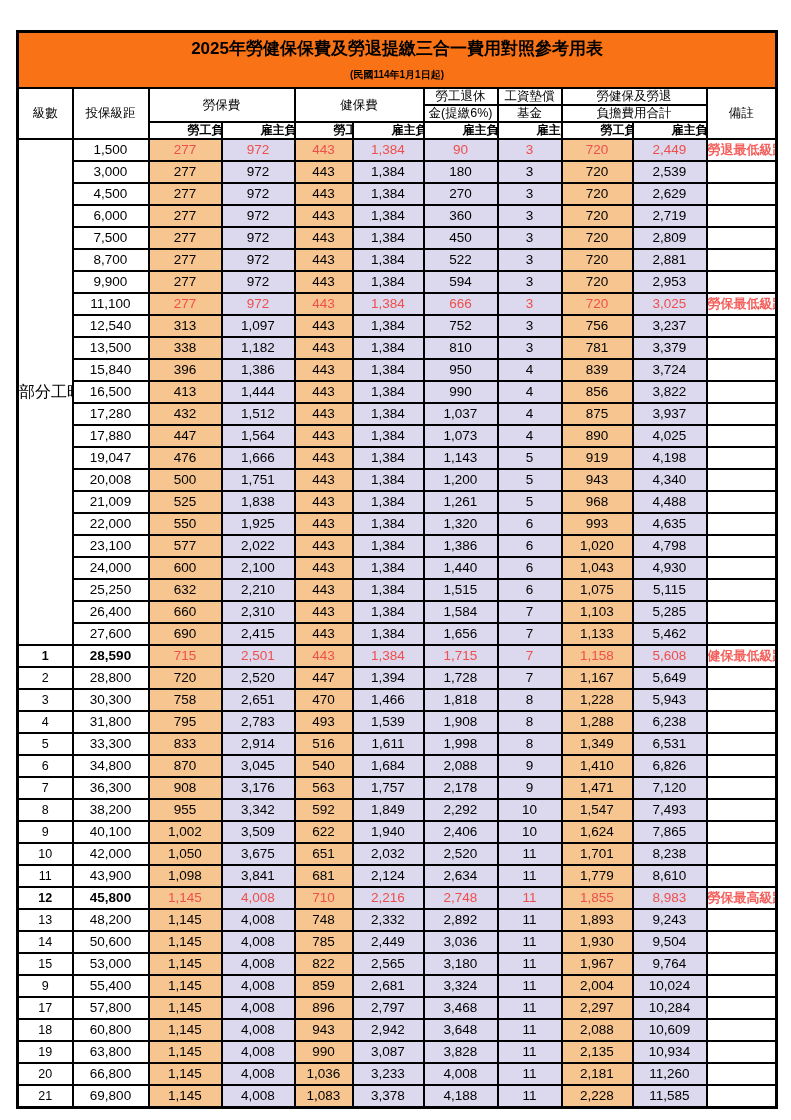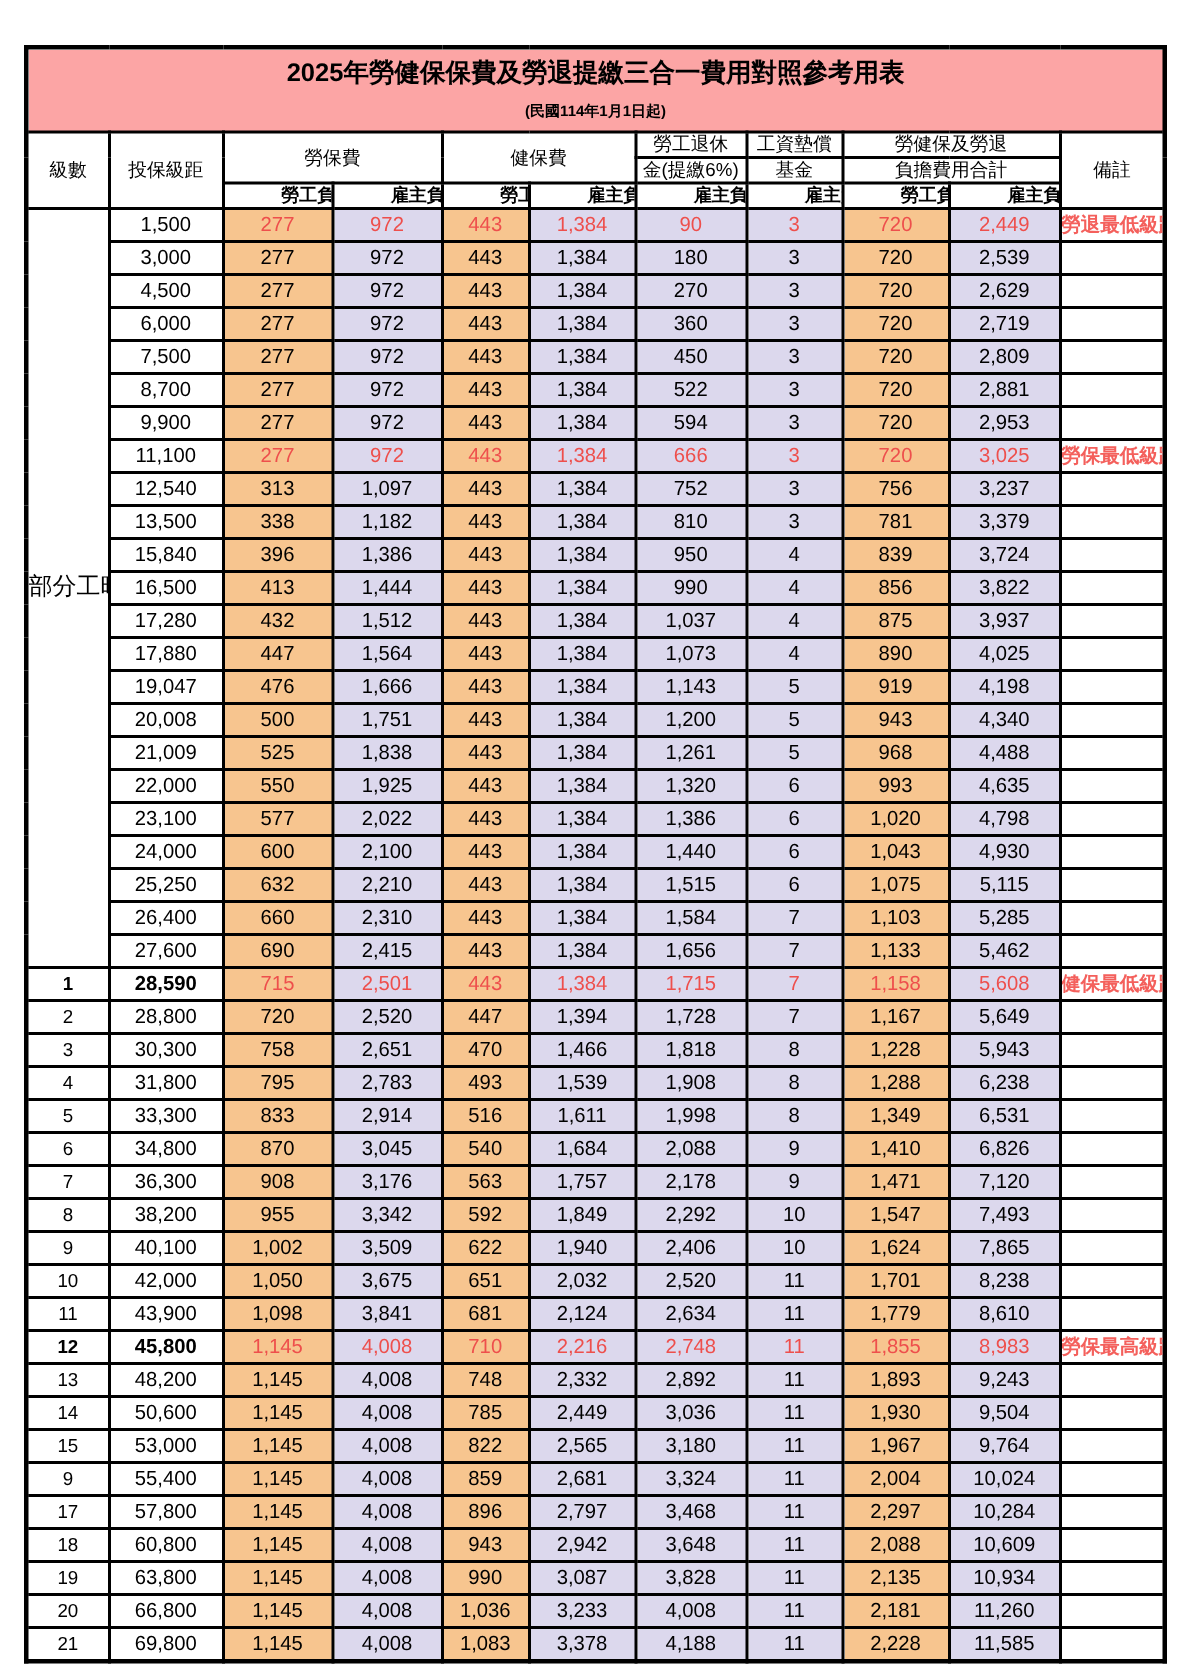--- a/index.html
+++ b/index.html
@@ -17,21 +17,21 @@
   }
   .fee-table td, .fee-table th {
     border: 2px solid #000;
     text-align: center;
     vertical-align: middle;
     padding: 0;
     overflow: hidden;
     white-space: nowrap;
     font-weight: normal;
   }
-  .title-cell { height: 54px; background: #fca5a5; }
+  .title-cell { height: 54px; background: #f97316; }
   .title-line1 { font-size: 17px; font-weight: bold; line-height: 30px; }
   .title-line2 { font-size: 10px; font-weight: bold; line-height: 22px; }
   .hrow th { height: 15px; font-size: 12.5px; line-height: 15px; background: #fff; }
   .hrow .share { font-size: 12px; font-weight: bold; padding-left: 38px; }
   .bg-emp { background: #F7C58F; }
   .bg-er  { background: #DCD8ED; }
   tbody td { height: 20px; font-size: 13.5px; line-height: 20px; background: #fff; }
   tbody td.num.emp { background: #F7C58F; }
   tbody td.num.er  { background: #DCD8ED; }
   tbody td.level { font-size: 12.5px; }

